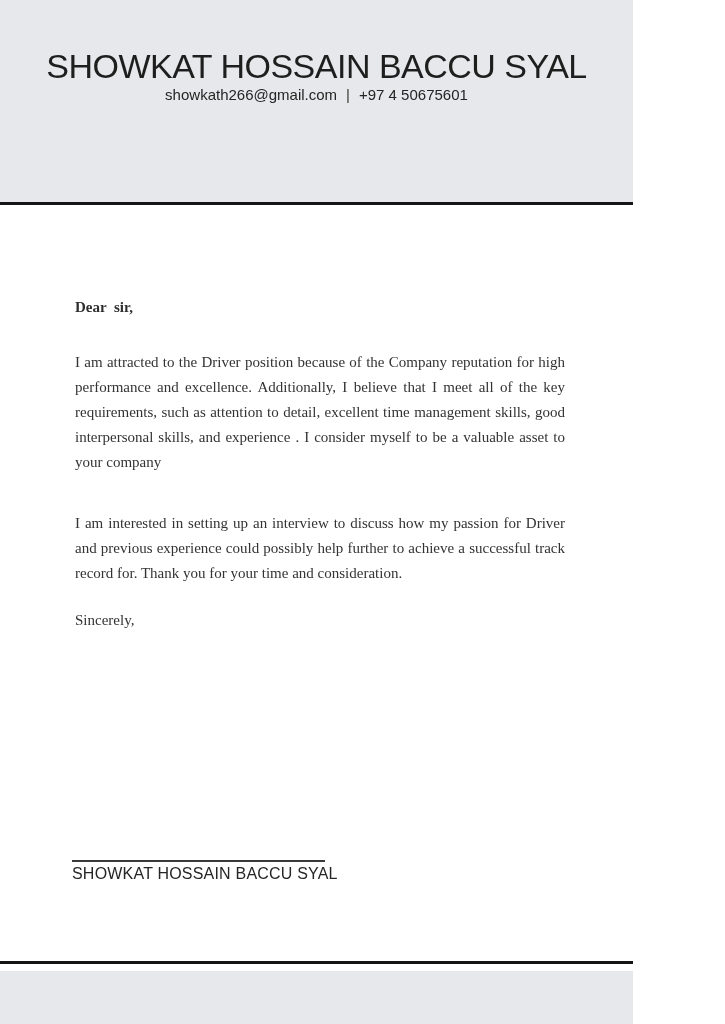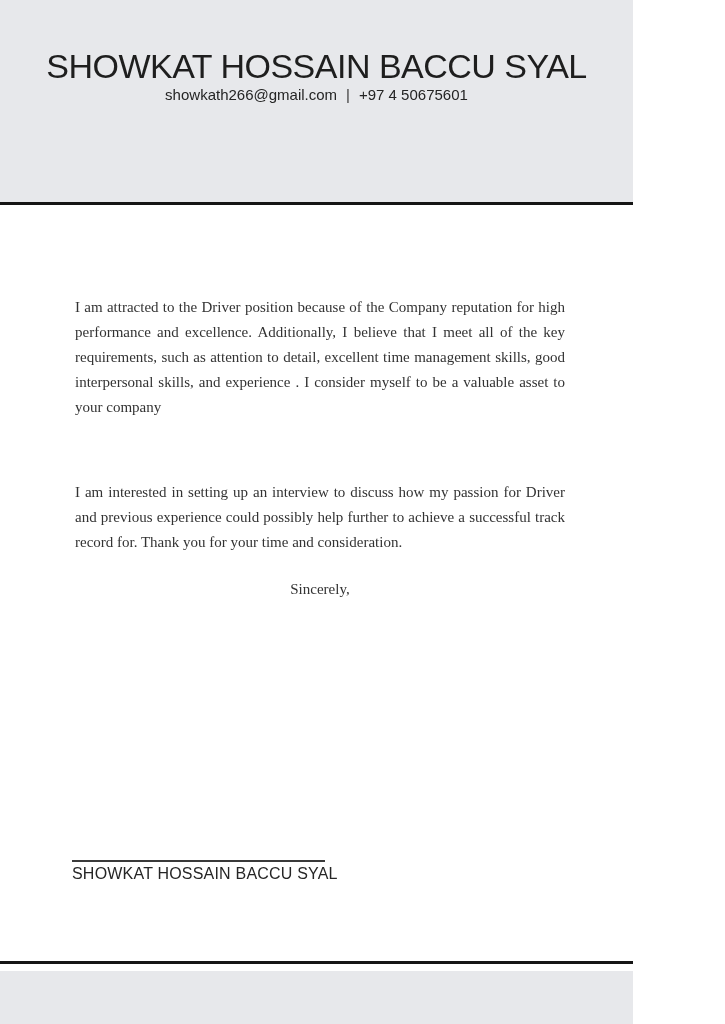--- a/index.html
+++ b/index.html
@@ -65,28 +65,27 @@
     white-space:pre-wrap;
   }
   .para{
     margin:0 0 22px;
     font-size:15px;
     line-height:25px;
     text-align:justify;
     color:var(--body-text);
   }
   .para.gap-above{
-    margin-top:60px;
+    margin-top:36px;
   }
   .closing{
     margin:6px 0 0;
     font-size:15px;
     line-height:25px;
     color:var(--body-text);
-    text-align:center;
   }
   .signature{
     position:absolute;
     left:72px;
     top:655px;
   }
   .signature-line{
     width:253px;
     border-top:2px solid #3a3a3a;
     margin-bottom:3px;
@@ -116,20 +115,21 @@
   <header class="header">
     <h1 class="applicant-name">SHOWKAT HOSSAIN BACCU SYAL</h1>
     <div class="contact">
       <span>showkath266@gmail.com</span><span class="sep">|</span><span>+97 4 50675601</span>
     </div>
   </header>
 
   <div class="rule"></div>
 
   <main class="content">
+    <p class="salutation">Dear  sir,</p>
 
 
     <p class="para">I am attracted to the Driver position because of the Company reputation for high performance and excellence. Additionally, I believe that I meet all of the key requirements, such as attention to detail, excellent time management skills, good interpersonal skills, and experience . I consider myself to be a valuable asset to your company</p>
 
     <p class="para gap-above">I am interested in setting up an interview to discuss how my passion for Driver and previous experience could possibly help further to achieve a successful track record for. Thank you for your time and consideration.</p>
 
     <p class="closing">Sincerely,</p>
 
     <div class="signature">
       <div class="signature-line"></div>

